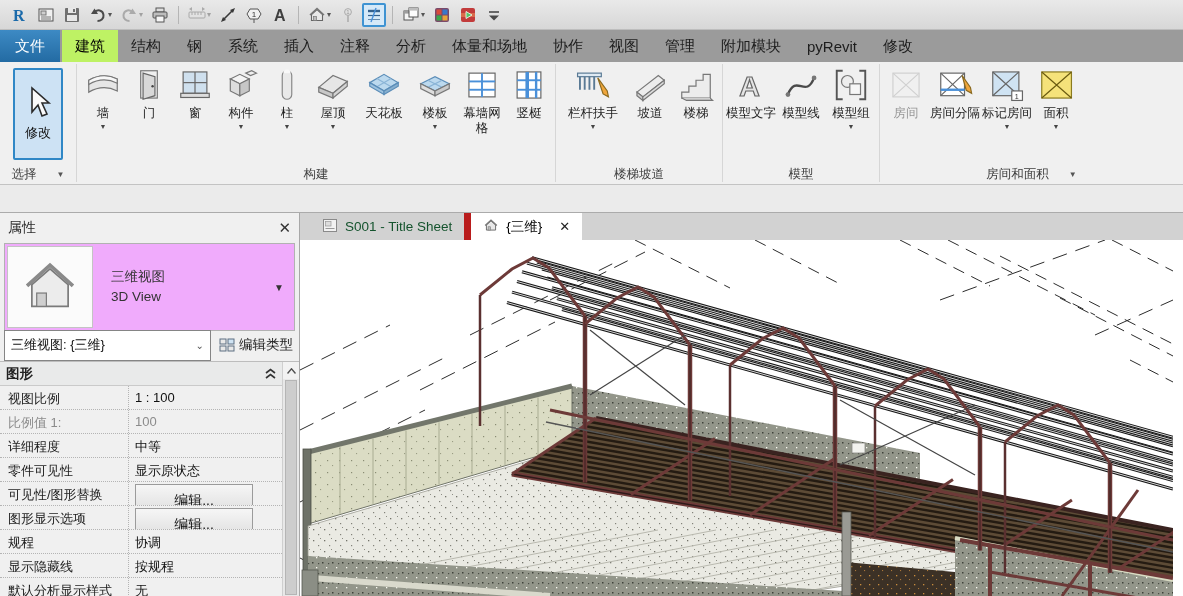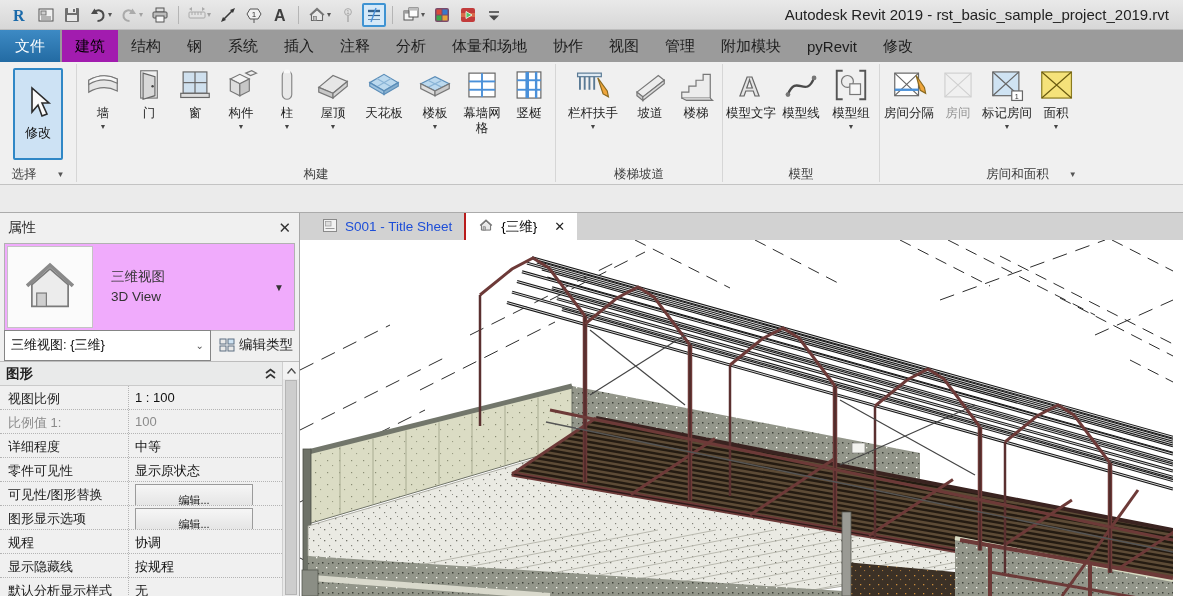--- a/index.html
+++ b/index.html
@@ -14,21 +14,21 @@
   .qdim { opacity:.45; }
   .qhl { background:#d6e9f8; outline:2px solid #3f93d2; outline-offset:-2px; }
   .qarr { font-size:8px; color:#555; margin-left:1px; }
   .qsep { width:1px; height:18px; background:#b5b5b5; margin:0 4px; }
   .wtitle { margin-left:auto; padding-right:6px; font-size:15px; color:#222; }
   
   .tabrow { height:32px; background:#9b9b9b; display:flex; align-items:stretch;text-align:right; }
   .ftab { width:60px; background:linear-gradient(#3d8ac4,#236ba3); color:#fff;
     font-size:15px; display:flex; align-items:center; justify-content:center; }
   .rtab { padding:0 13px; font-size:15px; color:#1d1d1d; display:flex; align-items:center; }
-  .rtab.active { background:#a21caf; color:#000; margin-left:2px; }
+  .rtab.active { background:#bef264; color:#000; margin-left:2px; }
   
   .ribbon { height:123px; background:#f0f0f0; display:flex; border-bottom:1px solid #c3c3c3; }
   .rpanel { display:flex; flex-direction:column; }
   .rbody { flex:1; display:flex; align-items:flex-start; padding:2px 3px 0 3px; }
   .plab { height:20px; display:flex; align-items:center; justify-content:center;
     font-size:12.5px; color:#3c3c3c; gap:20px; }
   .parr { font-size:8px; color:#555; }
   .vsep { width:1px; background:#d6d6d6; margin:2px 0; }
   .rbtn { width:46px; min-height:98px; display:flex; flex-direction:column; align-items:center;
     padding-top:2px; border-radius:2px; }
@@ -69,32 +69,32 @@
   .ptable { flex:1; display:flex; margin-top:2px; border-top:1px solid #bdbdbd; overflow:hidden; }
   .pcol { flex:1; }
   .psec { height:24px; background:#e9eaea; display:flex; align-items:center;
     font-size:13.5px; font-weight:bold; color:#222; padding:0 6px; border-bottom:1px solid #cacaca; }
   .psec svg { margin-left:auto; width:11px; height:12px; }
   .prow { height:24px; display:flex; border-bottom:1px dotted #b4b4b4; font-size:13px; }
   .plabel { width:128px; padding:4px 2px 0 8px; color:#1c1c1c; white-space:nowrap; overflow:hidden; }
   .pval { flex:1; border-left:1px dotted #b4b4b4; padding:4px 2px 0 6px; color:#111;
     display:flex; align-items:flex-start; white-space:nowrap; overflow:hidden; }
   .dis2 { color:#8b8b8b; }
-  .pbtn { width:118px; height:33px; margin-top:-2px; font-size:11px; color:#111;
+  .pbtn { width:118px; height:33px; margin-top:-2px; font-size:14px; color:#111;
     background:linear-gradient(#f6f6f6,#dcdcdc); border:1px solid #9b9b9b; }
   .sbar { width:17px; background:#e8e8e8; border-left:1px solid #cfcfcf;
     display:flex; flex-direction:column; }
   .sup { height:17px; background:#f2f2f2; display:flex; align-items:center; justify-content:center; }
   .sup svg { width:9px; height:6px; }
   .sthumb { flex:1; margin:1px 2px; background:#cdcdcd; border:1px solid #b5b5b5; }
   
   .viewarea { flex:1; display:flex; flex-direction:column; }
   .vtabs { height:27px; background:#d2d2d2; display:flex; align-items:stretch; padding-left:10px; }
-  .vtab { display:flex; align-items:center; gap:7px; padding:0 12px; font-size:13.5px; color:#1d4ed8;
-    border-right:2px solid #b91c1c; }
+  .vtab { display:flex; align-items:center; gap:7px; padding:0 12px; font-size:13.5px; color:#14532d;
+    border-right:7px solid #b91c1c; }
   .vtab svg { width:16px; height:15px; }
   .vtab.active { background:#fff; color:#000; border-right:none; }
   .vclose { font-size:13px; color:#222; margin-left:10px; }
   .canvas { flex:1; background:#fff; position:relative; overflow:hidden; }
   .canvas svg.scene { display:block; }
 </style>
 </head>
 <body>
 
 <div class="titlebar">
@@ -223,21 +223,20 @@
           <polygon points="7,5.5 13,9 7,12.5" fill="#57c26a" stroke="#fff" stroke-width="0.8"></polygon>
         </svg>
       </span>
       <span class="qbtn">
         <svg viewBox="0 0 18 18">
           <line x1="4" y1="6" x2="14" y2="6" stroke="#4a4a4a" stroke-width="1.6"></line>
           <polygon points="4,9.5 14,9.5 9,14.5" fill="#4a4a4a"></polygon>
         </svg>
       </span>
     </div>
-  <div class="wtitle">Autodesk Revit 2019 - rst_basic_sample_project_2019.rvt</div>
 </div>
 
 <div class="tabrow">
   <div class="ftab">文件</div>
   <div style="display:flex">
       <div class="rtab active">建筑</div>
       <div class="rtab">结构</div>
       <div class="rtab">钢</div>
       <div class="rtab">系统</div>
       <div class="rtab">插入</div>
@@ -432,35 +431,35 @@
             <span class="rarr">▼</span>
           </div>
         </div>
         <div class="plab">
           <span>模型</span>
         </div>
       </div>
       <div class="vsep"></div>
       <div class="rpanel" style="flex: 1 1 0%;">
         <div class="rbody">
+          <div class="rbtn dis">
+            <span class="ricon"><svg viewBox="0 0 32 32">
+                <rect x="5" y="6" width="22" height="20" fill="#f2f2f2" stroke="#aaa"></rect>
+                <path d="M5 6 L27 26 M27 6 L5 26" stroke="#aaa" fill="none"></path>
+              </svg></span>
+            <span class="rlbl">房间</span>
+          </div>
           <div class="rbtn" style="width: 52px;">
             <span class="ricon"><svg viewBox="0 0 32 32">
                 <rect x="4" y="6" width="20" height="19" fill="#fff" stroke="#666"></rect>
                 <path d="M4 6 L24 25 M24 6 L4 25" stroke="#666" fill="none"></path>
                 <line x1="4" y1="20" x2="24" y2="20" stroke="#4a90d9" stroke-width="2"></line>
                 <path d="M22 8 L29 18 L30 23 L25.5 20.5 Z" fill="#f0a63c" stroke="#8a6a20"></path>
               </svg></span>
             <span class="rlbl">房间分隔</span>
-          </div>
-          <div class="rbtn dis">
-            <span class="ricon"><svg viewBox="0 0 32 32">
-                <rect x="5" y="6" width="22" height="20" fill="#f2f2f2" stroke="#aaa"></rect>
-                <path d="M5 6 L27 26 M27 6 L5 26" stroke="#aaa" fill="none"></path>
-              </svg></span>
-            <span class="rlbl">房间</span>
           </div>
           <div class="rbtn" style="width: 52px;">
             <span class="ricon"><svg viewBox="0 0 32 32">
                 <rect x="4" y="5" width="22" height="20" fill="#cfe3f3" stroke="#666"></rect>
                 <path d="M4 5 L26 25 M26 5 L4 25" stroke="#666" fill="none"></path>
                 <rect x="20" y="21" width="9" height="8" fill="#fff" stroke="#666"></rect>
                 <text x="22.5" y="27.5" font-size="6" fill="#333">1</text>
               </svg></span>
             <span class="rlbl">标记房间</span>
             <span class="rarr">▼</span>

